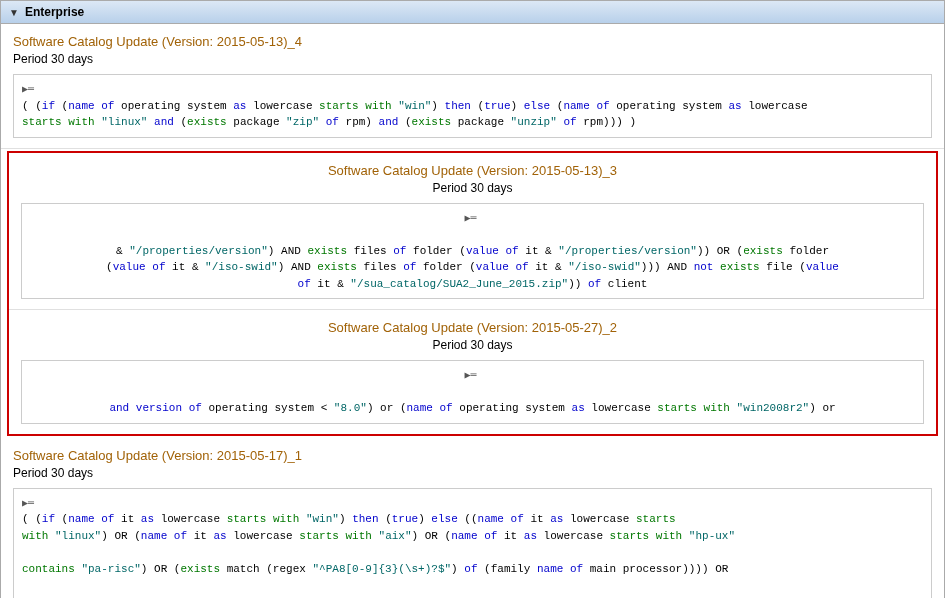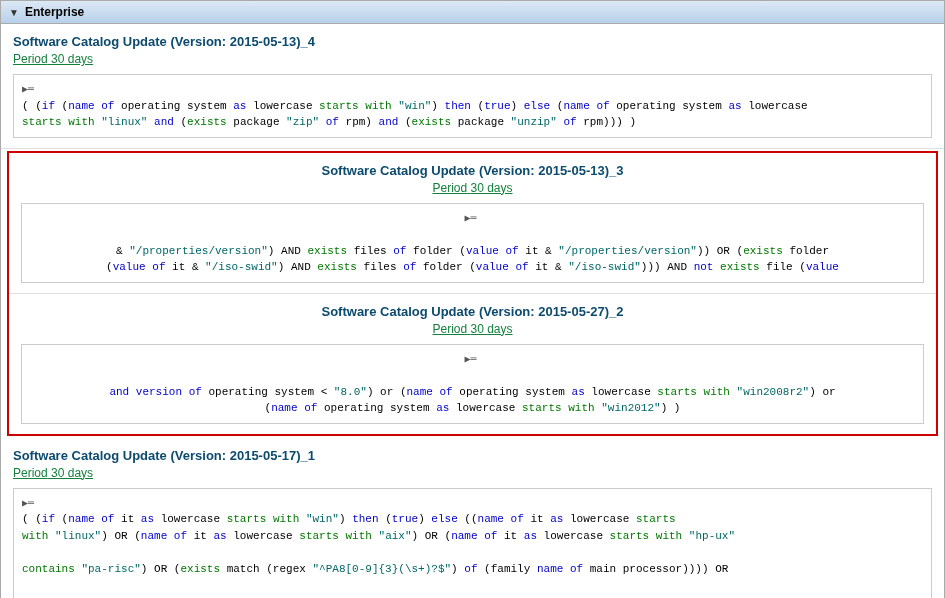--- a/index.html
+++ b/index.html
@@ -25,30 +25,29 @@
       gap: 6px;
     }
     .panel-content {
       padding: 0;
     }
     .catalog-item {
       padding: 10px 12px;
       border-bottom: 1px solid #e0e0e0;
     }
     .item-title {
-      font-weight: bold;
+      font-weight: normal;
       font-size: 13px;
-      color: #0c4a6e;
+      color: #a16207;
       margin-bottom: 3px;
     }
     .item-period {
       font-size: 12px;
-      color: #15803d;
+      color: #000000;
       margin-bottom: 8px;
-      text-decoration: underline;
     }
     .item-period span {
       font-weight: normal;
     }
     .code-block {
       border: 1px solid #ccc;
       background: #fff;
       padding: 6px 8px;
       font-family: 'Courier New', monospace;
       font-size: 11px;
@@ -92,33 +91,33 @@
       <div class="catalog-item" style="border-bottom: 1px solid #e0e0e0;">
         <div class="item-title">Software Catalog Update (Version: 2015-05-13)_3</div>
         <div class="item-period">
           <span>Period</span>&nbsp;<span>30 days</span>
         </div>
         <div class="code-block">
           <span class="code-icon">▶═</span><br>
           <br>
           <span>&amp; <span class="str-teal">"/properties/version"</span>) AND <span class="kw-green">exists</span> files <span class="kw-blue">of</span> folder (<span class="kw-blue">value</span> <span class="kw-blue">of</span> it &amp; <span class="str-teal">"/properties/version"</span>)) OR (<span class="kw-green">exists</span> folder</span><br>
           <span>(<span class="kw-blue">value</span> <span class="kw-blue">of</span> it &amp; <span class="str-teal">"/iso-swid"</span>) AND <span class="kw-green">exists</span> files <span class="kw-blue">of</span> folder (<span class="kw-blue">value</span> <span class="kw-blue">of</span> it &amp; <span class="str-teal">"/iso-swid"</span>))) AND <span class="kw-blue">not</span> <span class="kw-green">exists</span> file (<span class="kw-blue">value</span></span><br>
+          <span><span class="kw-blue">of</span> it &amp; <span class="str-teal">"/sua_catalog/SUA2_June_2015.zip"</span>)) <span class="kw-blue">of</span> client</span>
         </div>
       </div>
 
       <div class="catalog-item" style="border-bottom: none;">
         <div class="item-title">Software Catalog Update (Version: 2015-05-27)_2</div>
         <div class="item-period">
           <span>Period</span>&nbsp;<span>30 days</span>
         </div>
         <div class="code-block">
           <span class="code-icon">▶═</span><br>
           <br>
           <span><span class="kw-blue">and</span> <span class="kw-blue">version</span> <span class="kw-blue">of</span> operating system &lt; <span class="str-teal">"8.0"</span>) or (<span class="kw-blue">name</span> <span class="kw-blue">of</span> operating system <span class="kw-blue">as</span> lowercase <span class="kw-green">starts with</span> <span class="str-teal">"win2008r2"</span>) or</span><br>
-          <span>(<span class="kw-blue">name</span> <span class="kw-blue">of</span> operating system <span class="kw-blue">as</span> lowercase <span class="kw-green">starts with</span> <span class="str-teal">"win2012"</span>) )</span>
         </div>
       </div>
 
     </div>
 
     <div class="catalog-item" style="border-bottom:none;">
       <div class="item-title">Software Catalog Update (Version: 2015-05-17)_1</div>
       <div class="item-period">
         <span>Period</span>&nbsp;<span>30 days</span>
       </div>

